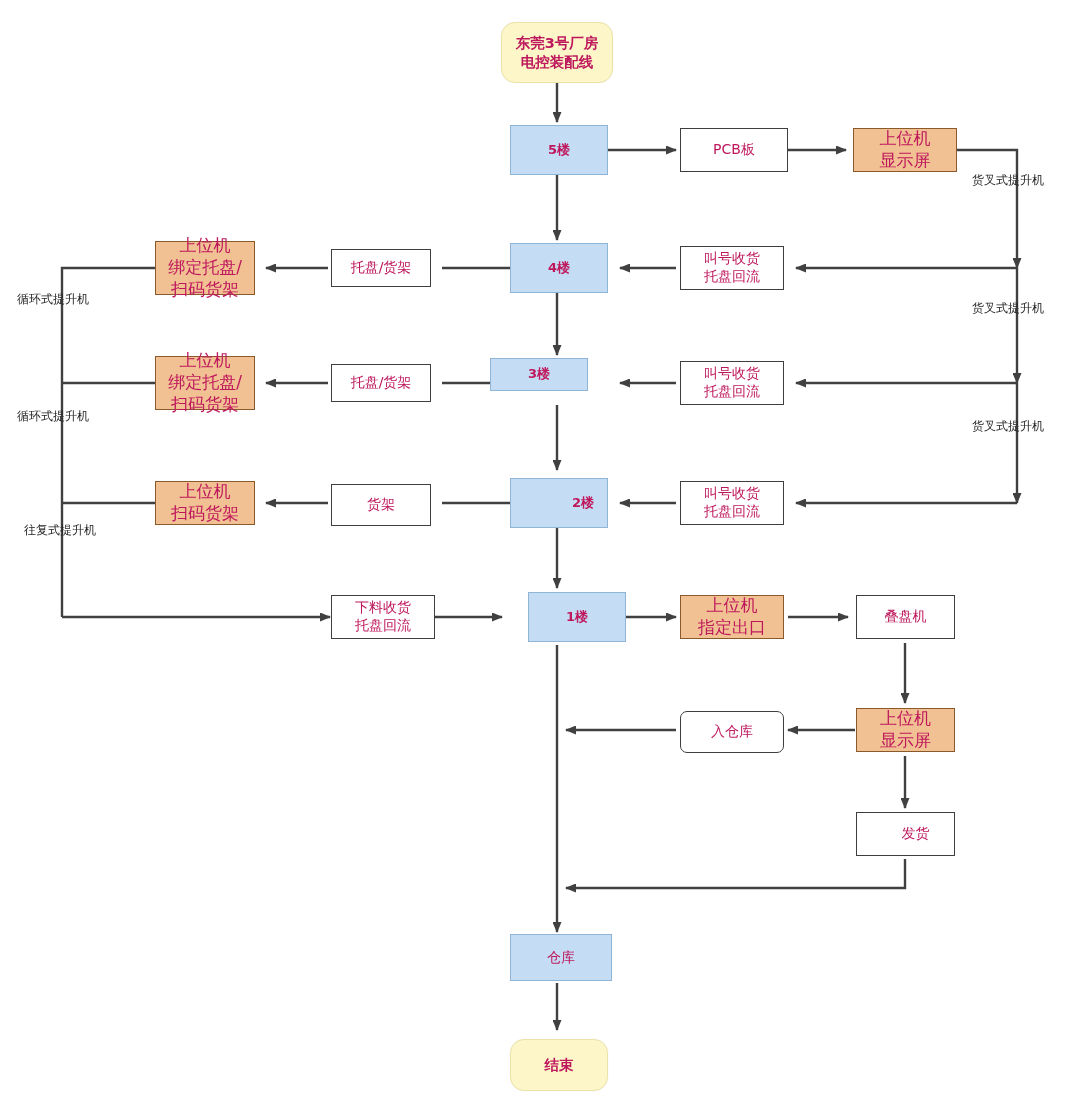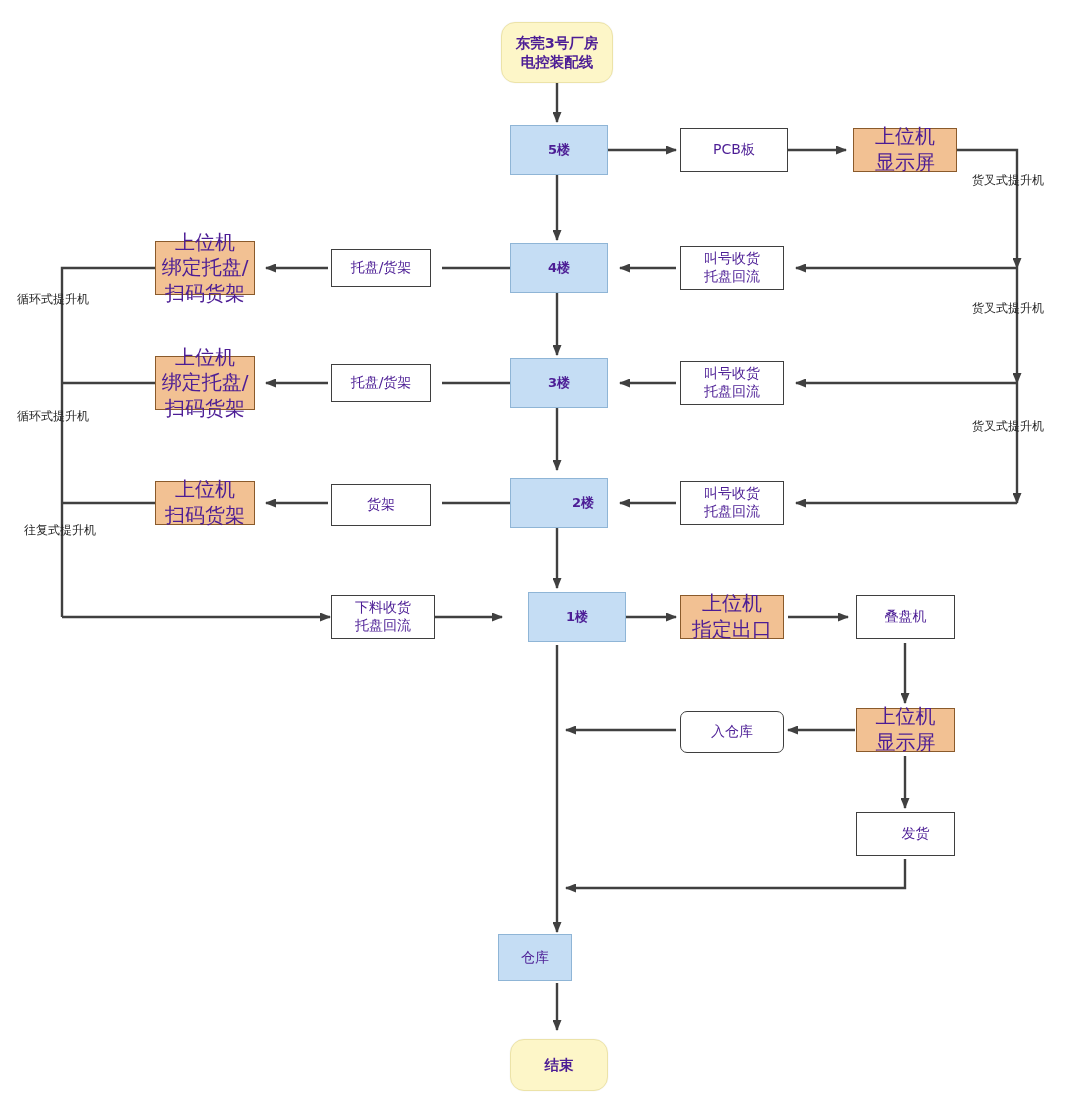--- a/index.html
+++ b/index.html
@@ -21,21 +21,21 @@
     pointer-events:none;
   }
   .node{
     position:absolute;
     box-sizing:border-box;
     display:flex;
     align-items:center;
     justify-content:center;
     text-align:center;
     line-height:1.28;
-    color:#4c1d95;
+    color:#be185d;
     white-space:pre-line;
   }
   .n-term{
     background:#fdf6c8;
     border:1px solid #ece3a8;
     border-radius:14px;
     font-weight:bold;
     font-size:14.5px;
     box-shadow:0 0 0 0.5px rgba(0,0,0,0.03);
   }
@@ -52,21 +52,21 @@
     font-size:14px;
   }
   .n-white{
     background:#ffffff;
     border:1.6px solid #3f3f3f;
     font-size:14px;
   }
   .n-orange{
     background:#f2c193;
     border:1.6px solid #8a5a2b;
-    font-size:20px;
+    font-size:17px;
   }
   .edge-label{
     position:absolute;
     font-size:12px;
     color:#262626;
     white-space:nowrap;
   }
 </style>
 </head>
 <body>
@@ -138,21 +138,21 @@
 
       <path d="M557,983 L557,1030" marker-end="url(#ah)"></path>
     </g>
   </svg>
 
   <div class="node n-term" style="left:501px;top:22px;width:112px;height:61px;">东莞3号厂房
 电控装配线</div>
 
   <div class="node n-floor" style="left:510px;top:125px;width:98px;height:50px;">5楼</div>
   <div class="node n-floor" style="left:510px;top:243px;width:98px;height:50px;">4楼</div>
-  <div class="node n-floor" style="left:510px;top:358px;width:98px;height:50px;">3楼</div>
+  <div class="node n-floor" style="left:490px;top:358px;width:98px;height:33px;">3楼</div>
   <div class="node n-floor" style="left:510px;top:478px;width:98px;height:50px;padding-left:48px;">2楼</div>
   <div class="node n-floor" style="left:528px;top:592px;width:98px;height:50px;text-align:center;">1楼</div>
 
   <div class="node n-white" style="left:680px;top:128px;width:108px;height:44px;">PCB板</div>
   <div class="node n-orange" style="left:853px;top:128px;width:104px;height:44px;">上位机
 显示屏</div>
 
   <div class="node n-orange" style="left:155px;top:241px;width:100px;height:54px;">上位机
 绑定托盘/
 扫码货架</div>
@@ -177,21 +177,21 @@
 托盘回流</div>
   <div class="node n-orange" style="left:680px;top:595px;width:104px;height:44px;">上位机
 指定出口</div>
   <div class="node n-white" style="left:856px;top:595px;width:99px;height:44px;">叠盘机</div>
 
   <div class="node n-orange" style="left:856px;top:708px;width:99px;height:44px;">上位机
 显示屏</div>
   <div class="node n-white" style="left:680px;top:711px;width:104px;height:42px;border-radius:7px;">入仓库</div>
   <div class="node n-white" style="left:856px;top:812px;width:99px;height:44px;padding-left:20px;">发货</div>
 
-  <div class="node n-plain" style="left:498px;top:934px;width:74px;height:47px;text-align:right;">仓库</div>
+  <div class="node n-plain" style="left:510px;top:934px;width:102px;height:47px;text-align:right;">仓库</div>
   <div class="node n-term" style="left:510px;top:1039px;width:98px;height:52px;">结束</div>
 
   <span class="edge-label" style="left:972px;top:172px;">货叉式提升机</span>
   <span class="edge-label" style="left:972px;top:300px;">货叉式提升机</span>
   <span class="edge-label" style="left:972px;top:418px;">货叉式提升机</span>
 
   <span class="edge-label" style="left:17px;top:291px;">循环式提升机</span>
   <span class="edge-label" style="left:17px;top:408px;">循环式提升机</span>
   <span class="edge-label" style="left:24px;top:522px;">往复式提升机</span>
 

